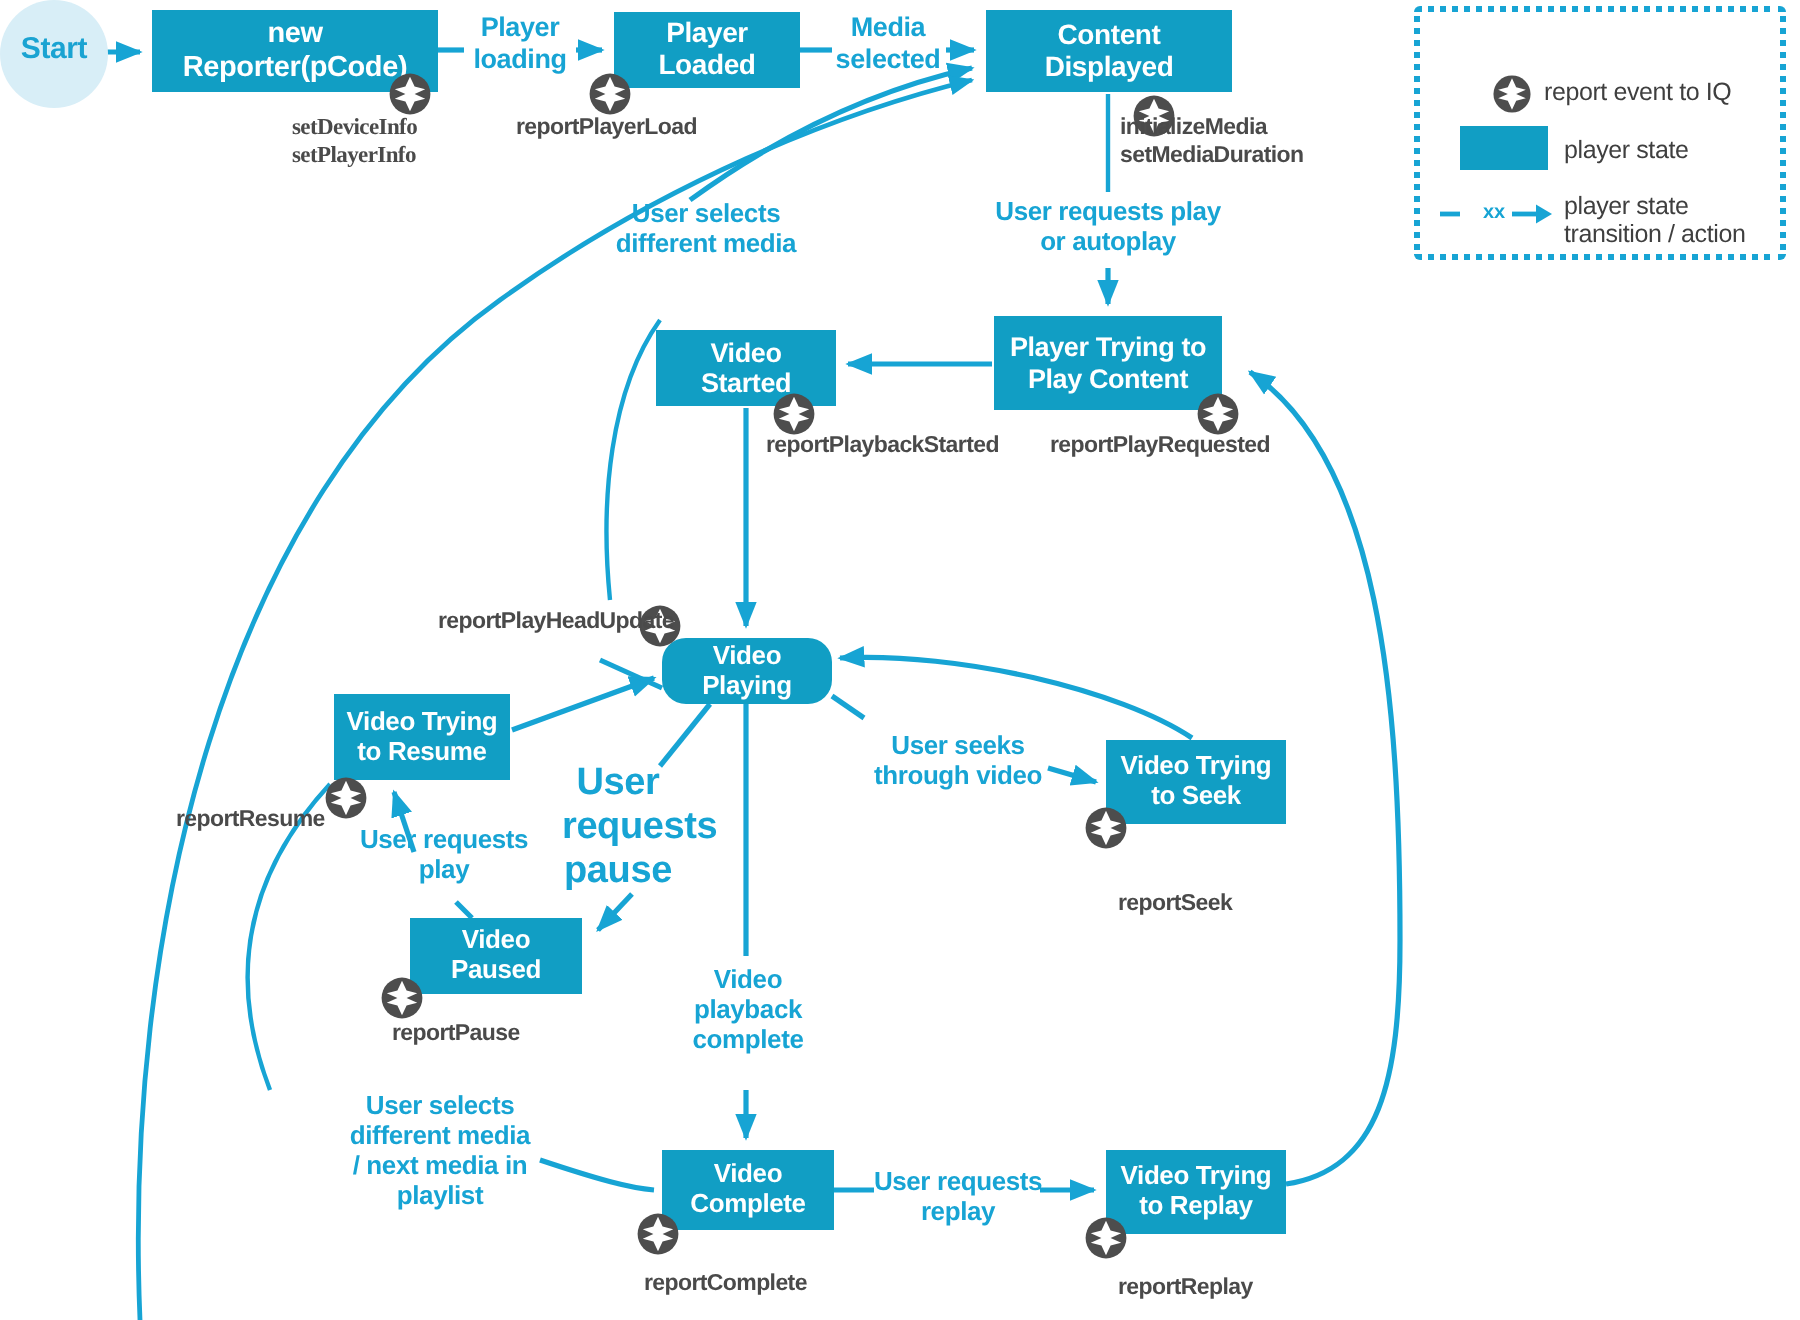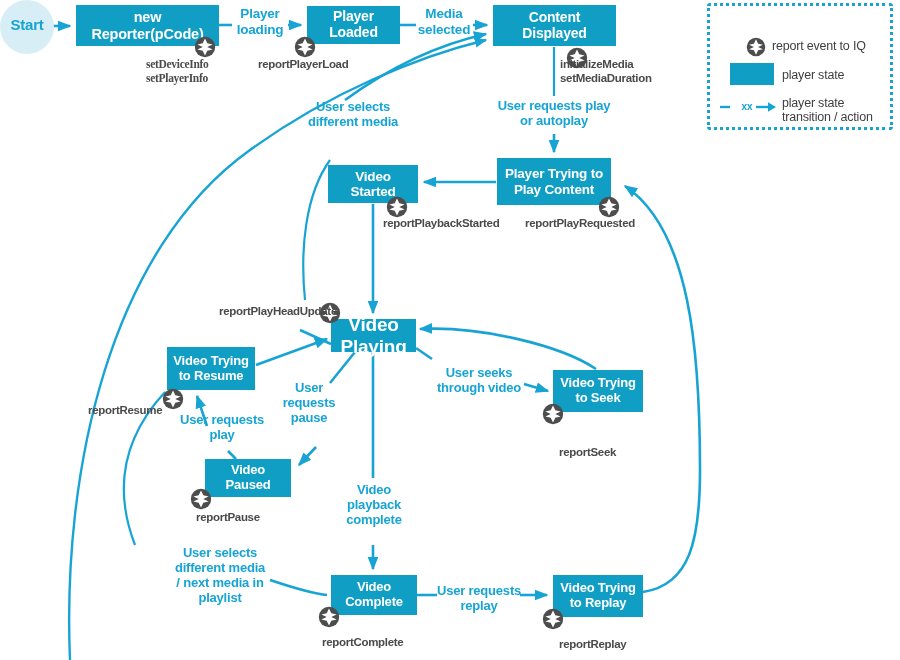--- a/index.html
+++ b/index.html
@@ -171,21 +171,21 @@
 
 <div class="state" style="left:497px;top:158px;width:114px;height:47px;font-size:13.5px;white-space:pre-line;">
   <span>Player Trying to
 Play Content</span>
 </div>
 
 <div class="state" style="left:328px;top:165px;width:90px;height:38px;font-size:13.5px;">
   <span>Video Started</span>
 </div>
 
-<div class="state" style="left:331px;top:319px;width:85px;height:33px;font-size:19px;">
+<div class="state" style="left:331px;top:319px;width:85px;height:33px;font-size:13px;border-radius:12px;">
   <span>Video Playing</span>
 </div>
 
 <div class="state" style="left:167px;top:347px;width:88px;height:43px;font-size:13px;white-space:pre-line;">
   <span>Video Trying
 to Resume</span>
 </div>
 
 <div class="state" style="left:205px;top:459px;width:86px;height:38px;font-size:13px;">
   <span>Video Paused</span>
@@ -211,21 +211,21 @@
 
 <div class="tlabel" style="left:412px;top:6px;width:64px;font-size:13.5px;white-space:pre-line;">Media
 selected</div>
 
 <div class="tlabel" style="left:288px;top:100px;width:130px;font-size:13px;white-space:pre-line;">User selects
 different media</div>
 
 <div class="tlabel" style="left:484px;top:99px;width:140px;font-size:13px;white-space:pre-line;">User requests play
 or autoplay</div>
 
-<div class="tlabel" style="left:281px;top:381px;width:56px;font-size:13px;white-space:pre-line;">User
+<div class="tlabel" style="left:281px;top:381px;width:56px;font-size:19px;white-space:pre-line;">User
 requests
 pause</div>
 
 <div class="tlabel" style="left:172px;top:413px;width:100px;font-size:13px;white-space:pre-line;">User requests
 play</div>
 
 <div class="tlabel" style="left:427px;top:366px;width:104px;font-size:13px;white-space:pre-line;">User seeks
 through video</div>
 
 <div class="tlabel" style="left:344px;top:483px;width:60px;font-size:13px;white-space:pre-line;">Video

